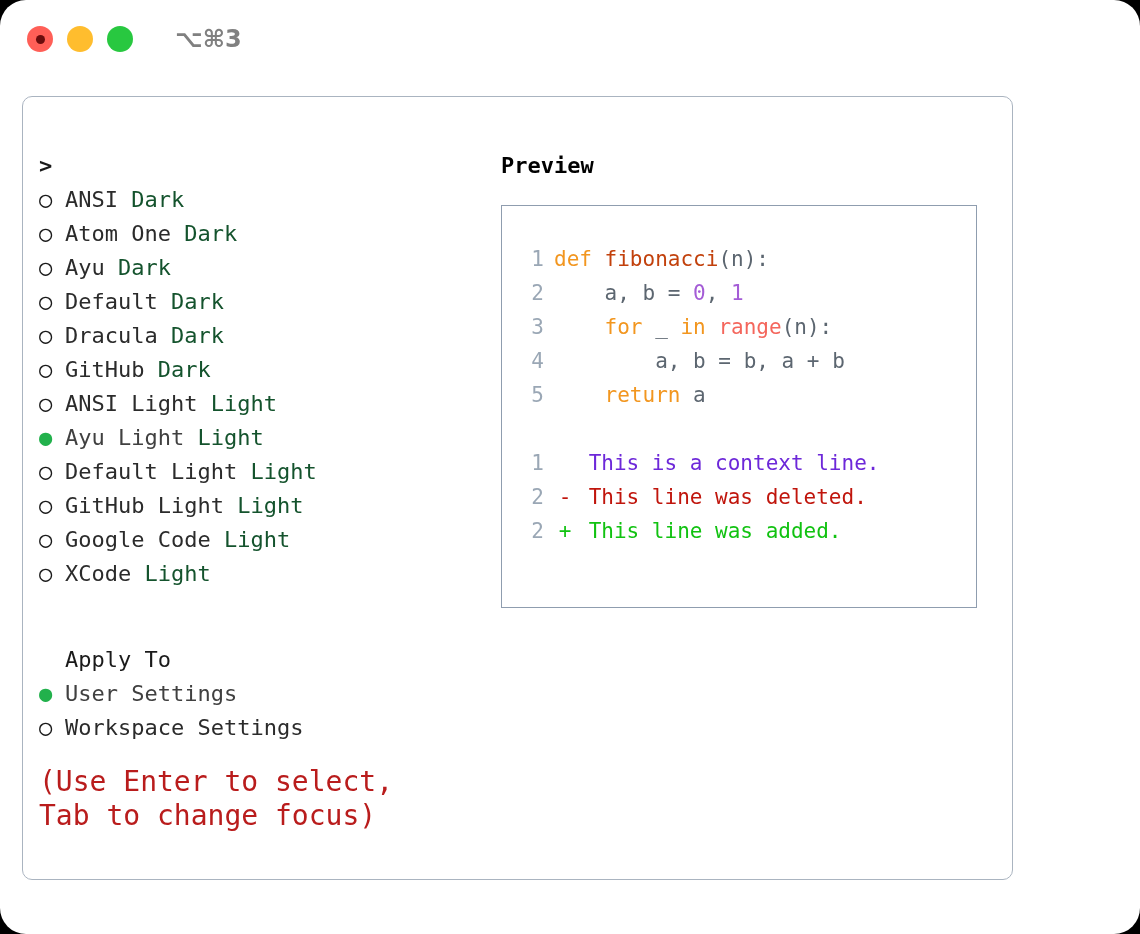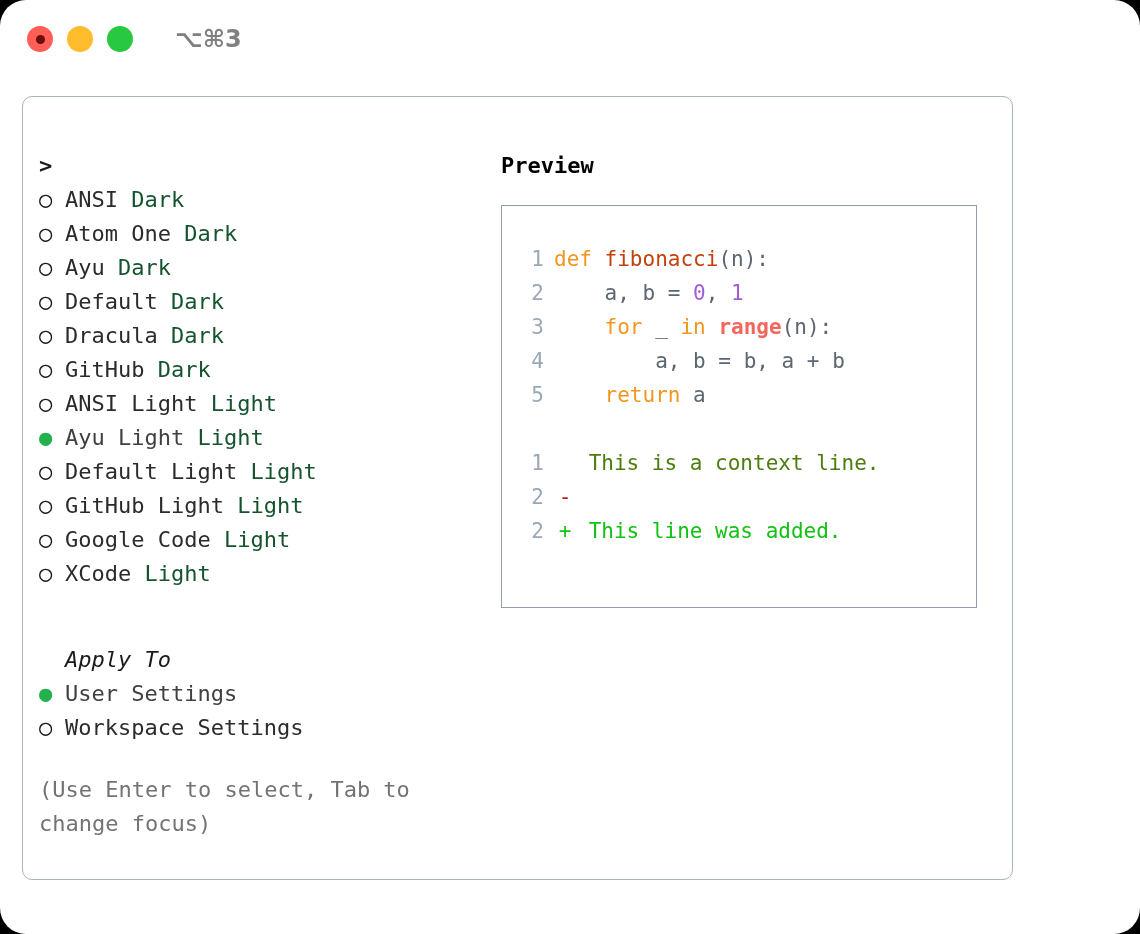--- a/index.html
+++ b/index.html
@@ -115,28 +115,27 @@
   .head-row .marker { font-weight: bold; }
 
   .item-name { color: #2b2b2b; }
   .item-name.selected { color: #404040; }
   .item-kind { color: #14532d; }
 
   .section-gap { height: 52px; }
 
   .section-title {
     color: #1a1a1a;
-    font-style: italic;
   }
 
   .hint {
-    margin-top: 28px;
-    font-size: 22px;
-    line-height: 34px;
-    color: #737373;
+    margin-top: 20px;
+    font-size: 28px;
+    line-height: 34px;
+    color: #b91c1c;
     width: 400px;
     white-space: pre-wrap;
   }
 
   
   .right-col {
     position: absolute;
     left: 478px;
     top: 52px;
     width: 500px;
@@ -173,24 +172,24 @@
   .diffmark {
     width: 22px;
     flex: 0 0 22px;
     text-align: center;
   }
   .blank-line { height: 34px; }
 
   .tok-kw   { color: #f2961f; }
   .tok-fn   { color: #c2410c; }
   .tok-num  { color: #a45cd6; }
-  .tok-call { color: #f4665c; font-weight: bold; }
+  .tok-call { color: #f4665c; }
   .tok-txt  { color: #5c6670; }
 
-  .diff-ctx { color: #4d7c0f; }
+  .diff-ctx { color: #6d28d9; }
   .diff-del { color: #c0150c; }
   .diff-add { color: #11c211; }
 </style>
 </head>
 <body>
 
 <div class="window">
 
   <div class="titlebar">
     <div class="dot dot-red">
@@ -246,21 +245,21 @@
           <div id="code-block">
               <div class="code-line"><span class="lineno">1</span><span class="tok-kw">def </span><span class="tok-fn">fibonacci</span><span class="tok-txt">(n):</span></div>
               <div class="code-line"><span class="lineno">2</span><span class="tok-txt">    a, b = </span><span class="tok-num">0</span><span class="tok-txt">, </span><span class="tok-num">1</span></div>
               <div class="code-line"><span class="lineno">3</span><span class="tok-txt">    </span><span class="tok-kw">for</span><span class="tok-txt"> _ </span><span class="tok-kw">in</span><span class="tok-txt"> </span><span class="tok-call">range</span><span class="tok-txt">(n):</span></div>
               <div class="code-line"><span class="lineno">4</span><span class="tok-txt">        a, b = b, a + b</span></div>
               <div class="code-line"><span class="lineno">5</span><span class="tok-txt">    </span><span class="tok-kw">return</span><span class="tok-txt"> a</span></div>
             </div>
           <div class="blank-line"></div>
           <div id="diff-block">
               <div class="code-line"><span class="lineno">1</span><span class="diffmark diff-ctx"> </span><span class="diff-ctx"> This is a context line.</span></div>
-              <div class="code-line"><span class="lineno">2</span><span class="diffmark diff-del">-</span></div>
+              <div class="code-line"><span class="lineno">2</span><span class="diffmark diff-del">-</span><span class="diff-del"> This line was deleted.</span></div>
               <div class="code-line"><span class="lineno">2</span><span class="diffmark diff-add">+</span><span class="diff-add"> This line was added.</span></div>
             </div>
         </div>
       </div>
 
     </div>
   </div>
 </div>
 
 </body></html>

